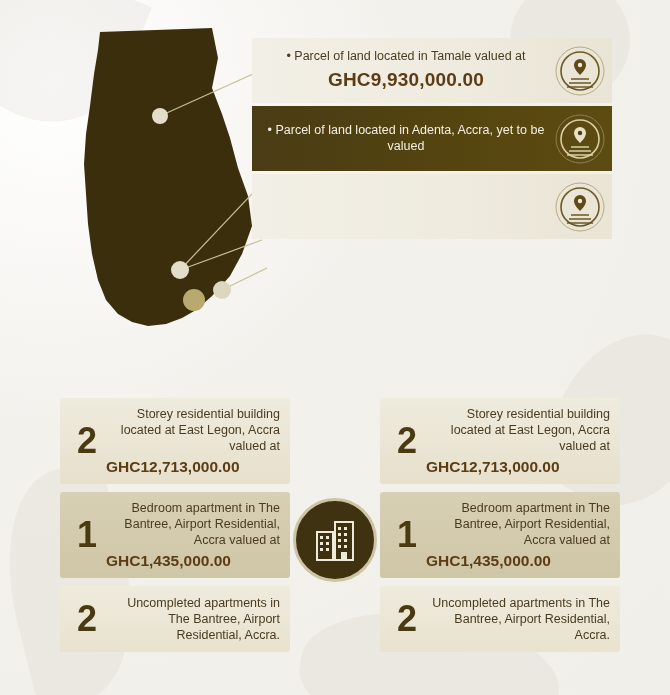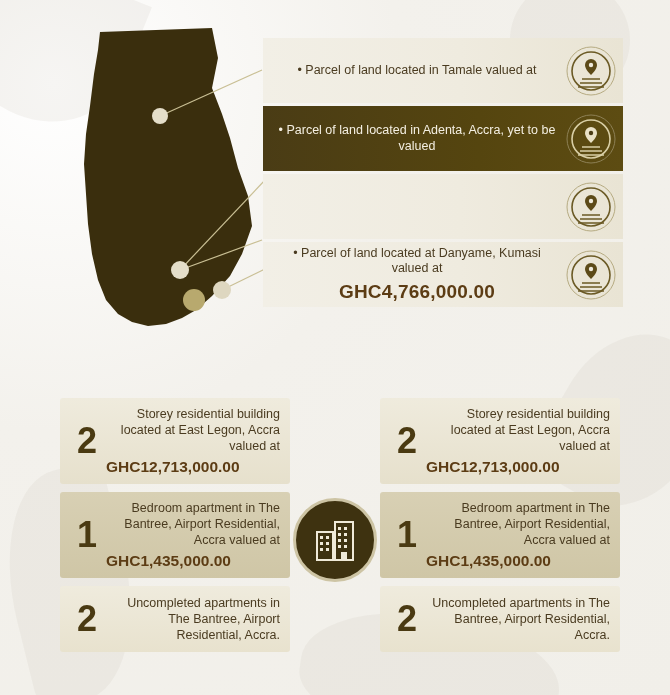--- a/index.html
+++ b/index.html
@@ -33,21 +33,21 @@
   
   #map-area {
     position: absolute;
     left: 62px; top: 18px;
     width: 240px; height: 330px;
   }
   #map-area svg { display: block; }
 
   .land-list {
     position: absolute;
-    left: 263px; top: 38px;
+    left: 252px; top: 38px;
     width: 360px;
   }
   .land-row {
     position: relative;
     height: 65px;
     margin-bottom: 3px;
     display: flex;
     align-items: center;
     padding-left: 14px;
     padding-right: 66px;
@@ -165,20 +165,21 @@
       <circle cx="132" cy="282" r="11" fill="#b8a96e"></circle>
       <circle cx="160" cy="272" r="9" fill="#ded7c0"></circle>
     </svg>
   </div>
 
   <div class="land-list">
 
     <div class="land-row light">
       <div class="txt">
         <div class="desc">• Parcel of land located in Tamale valued at</div>
+        <div class="amt">GHC9,930,000.00</div>
       </div>
       <span class="badge">
         <svg width="52" height="52" viewBox="0 0 52 52">
           <circle cx="26" cy="26" r="24" fill="none" stroke="#b6ab82" stroke-width="1"></circle>
           <circle cx="26" cy="26" r="19" fill="none" stroke="#6b5a25" stroke-width="1.6"></circle>
           <path d="M26 14a6 6 0 0 0-6 6c0 4.5 6 10 6 10s6-5.5 6-10a6 6 0 0 0-6-6z" fill="#5c4a18"></path>
           <circle cx="26" cy="20" r="2.2" fill="#efeadb"></circle>
           <path d="M17 34h18M15 38h22M13 42h26" stroke="#6b5a25" stroke-width="1.5" fill="none"></path>
         </svg>
       </span>
@@ -206,35 +207,20 @@
         <svg width="52" height="52" viewBox="0 0 52 52">
           <circle cx="26" cy="26" r="24" fill="none" stroke="#b6ab82" stroke-width="1"></circle>
           <circle cx="26" cy="26" r="19" fill="none" stroke="#6b5a25" stroke-width="1.6"></circle>
           <path d="M26 14a6 6 0 0 0-6 6c0 4.5 6 10 6 10s6-5.5 6-10a6 6 0 0 0-6-6z" fill="#5c4a18"></path>
           <circle cx="26" cy="20" r="2.2" fill="#efeadb"></circle>
           <path d="M17 34h18M15 38h22M13 42h26" stroke="#6b5a25" stroke-width="1.5" fill="none"></path>
         </svg>
       </span>
     </div>
 
-    <div class="land-row light">
-      <div class="txt">
-        <div class="desc">• Parcel of land located at Danyame, Kumasi valued at</div>
-        <div class="amt">GHC4,766,000.00</div>
-      </div>
-      <span class="badge">
-        <svg width="52" height="52" viewBox="0 0 52 52">
-          <circle cx="26" cy="26" r="24" fill="none" stroke="#b6ab82" stroke-width="1"></circle>
-          <circle cx="26" cy="26" r="19" fill="none" stroke="#6b5a25" stroke-width="1.6"></circle>
-          <path d="M26 14a6 6 0 0 0-6 6c0 4.5 6 10 6 10s6-5.5 6-10a6 6 0 0 0-6-6z" fill="#5c4a18"></path>
-          <circle cx="26" cy="20" r="2.2" fill="#efeadb"></circle>
-          <path d="M17 34h18M15 38h22M13 42h26" stroke="#6b5a25" stroke-width="1.5" fill="none"></path>
-        </svg>
-      </span>
-    </div>
   </div>
 
   <div id="bottom">
 
     <div id="center-emblem">
       <svg width="52" height="52" viewBox="0 0 52 52">
         <rect x="8" y="18" width="16" height="28" fill="none" stroke="#f0ead8" stroke-width="2"></rect>
         <rect x="26" y="8" width="18" height="38" fill="none" stroke="#f0ead8" stroke-width="2"></rect>
         <g fill="#f0ead8">
           <rect x="11" y="22" width="3" height="3"></rect>

